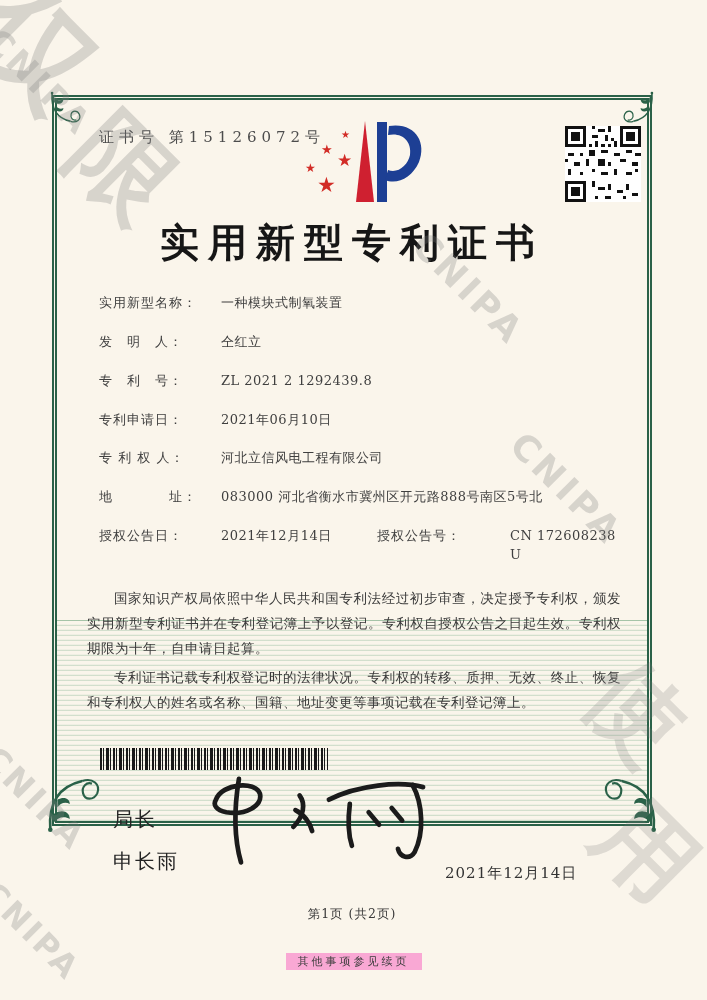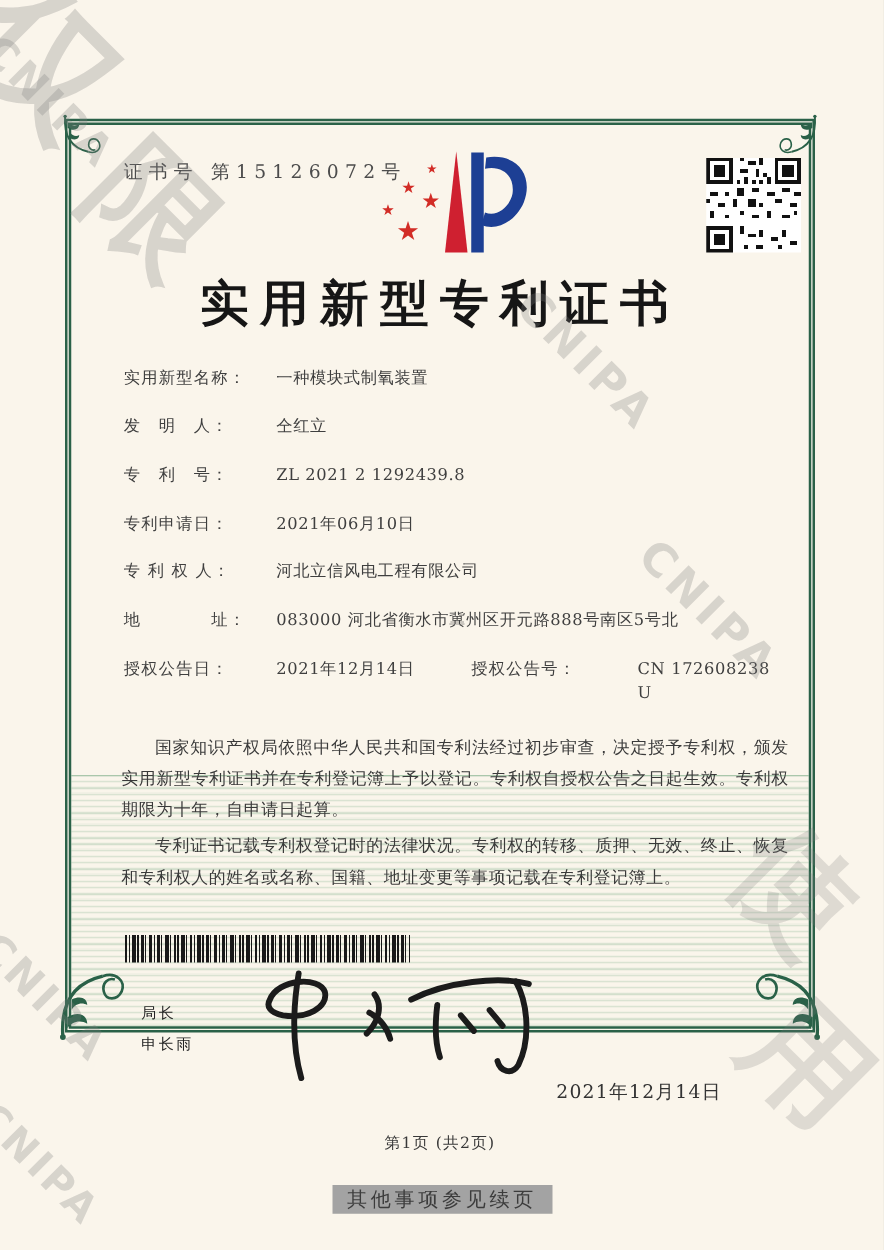--- a/index.html
+++ b/index.html
@@ -43,39 +43,39 @@
   .fields{position:absolute;left:42px;top:194px;width:522px;font-size:13px;color:#3f3f3f;}
   .field-row{display:flex;margin-bottom:20px;line-height:1.45;}
   .f-label{flex:0 0 122px;white-space:nowrap;letter-spacing:1px;}
   .f-value{flex:1;letter-spacing:0.5px;}
   .grant-row{display:flex;margin-bottom:0;line-height:1.45;}
   .grant-left{flex:0 0 278px;display:flex;}
   .grant-right{flex:1;display:flex;gap:31px;}
   .grant-right .f-label{flex:0 0 102px;}
   
   .body-text{
-    position:absolute;left:40px;top:486px;width:534px;font-size:13.5px;
+    position:absolute;left:30px;top:486px;width:534px;font-size:13.5px;
     line-height:1.85;text-align:justify;color:#3a3a3a;
   }
   .body-text p{margin:0 0 4px 0;text-indent:2em;letter-spacing:0.5px;}
   
   .barcode{
     position:absolute;left:43px;top:648px;width:228px;height:22px;
     background:repeating-linear-gradient(90deg,
       #181818 0 2px, rgba(0,0,0,0) 2px 3px,
       #181818 3px 4px, rgba(0,0,0,0) 4px 6px,
       #181818 6px 9px, rgba(0,0,0,0) 9px 10px,
       #181818 10px 11px, rgba(0,0,0,0) 11px 13px);
   }
-  .chief{position:absolute;left:56px;top:698px;font-size:12px;color:#242424;line-height:2.1;letter-spacing:2px;}
+  .chief{position:absolute;left:56px;top:698px;font-size:20px;color:#242424;line-height:2.1;letter-spacing:2px;}
   .sig{position:absolute;left:138px;top:668px;width:272px;height:102px;}
   .sig-date{position:absolute;left:388px;top:764px;font-size:15px;color:#333;letter-spacing:1px;white-space:nowrap;}
   .page-no{position:absolute;left:0;top:806px;width:100%;text-align:center;font-size:12.5px;color:#383838;letter-spacing:1px;}
   .footer{position:absolute;left:0;top:950px;width:100%;text-align:center;z-index:2;}
-  .footer span{font-size:16px;color:#3c3c3c;letter-spacing:3px;background:#a3a3a3;padding:2px 12px;}
+  .footer span{font-size:11px;color:#3c3c3c;letter-spacing:3px;background:#f9a8d4;padding:2px 12px;}
   
   .wm{
     position:absolute;color:rgba(125,125,125,0.28);font-weight:bold;
     transform:rotate(45deg);z-index:4;pointer-events:none;
     font-family:"DejaVu Sans","Liberation Sans",sans-serif;white-space:nowrap;
   }
   .wm1{left:-20px;top:-28px;font-size:115px;}
   .wm2{left:72px;top:102px;font-size:100px;}
   .wm3{left:-28px;top:62px;font-size:34px;letter-spacing:4px;}
   .wm4{left:398px;top:268px;font-size:36px;letter-spacing:4px;}

